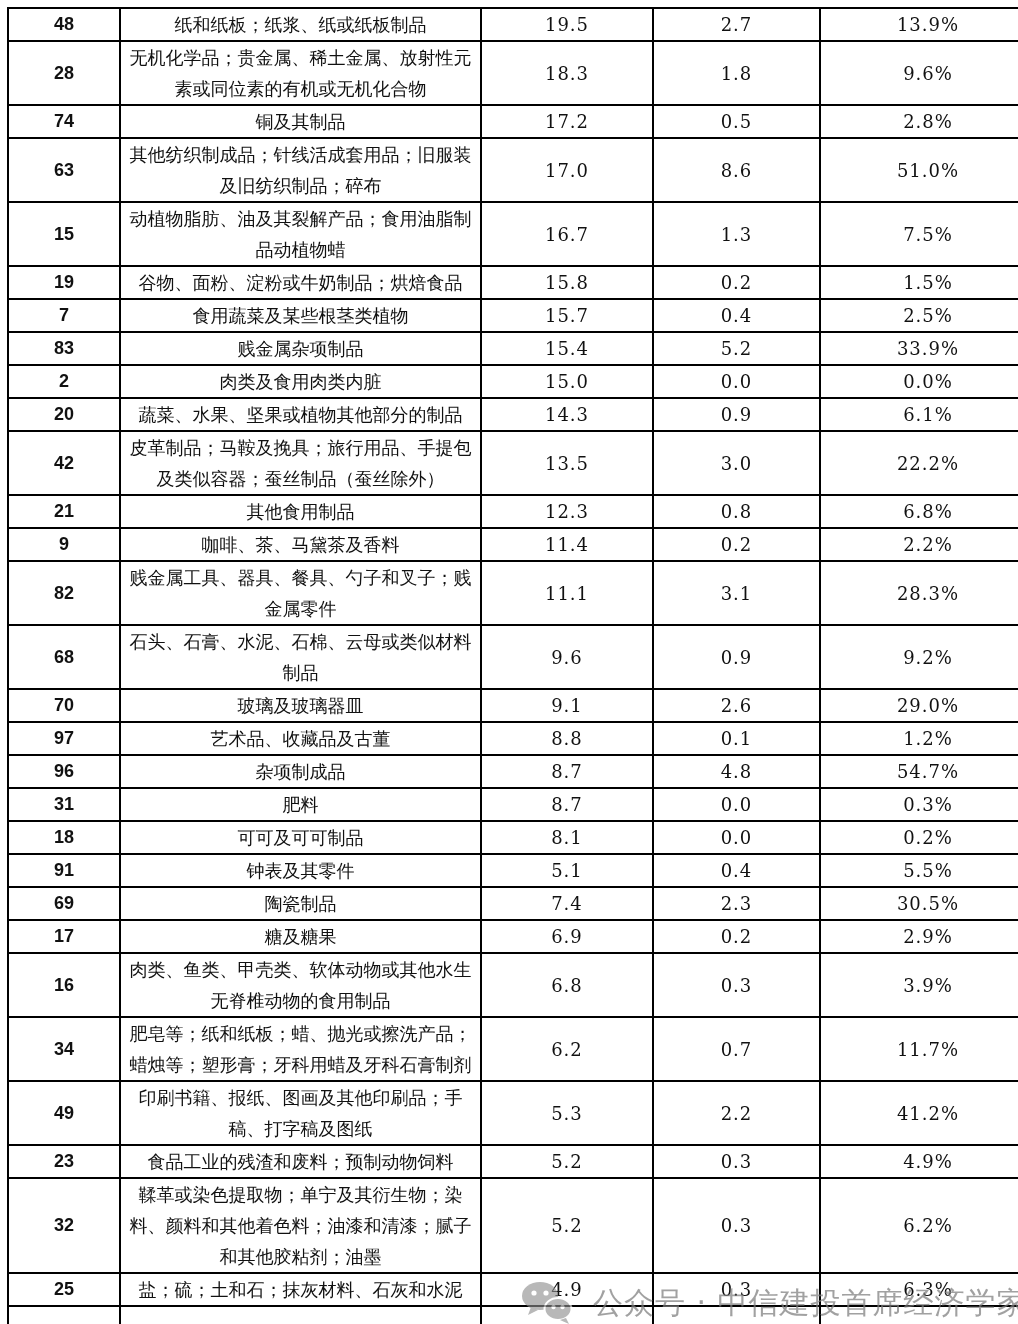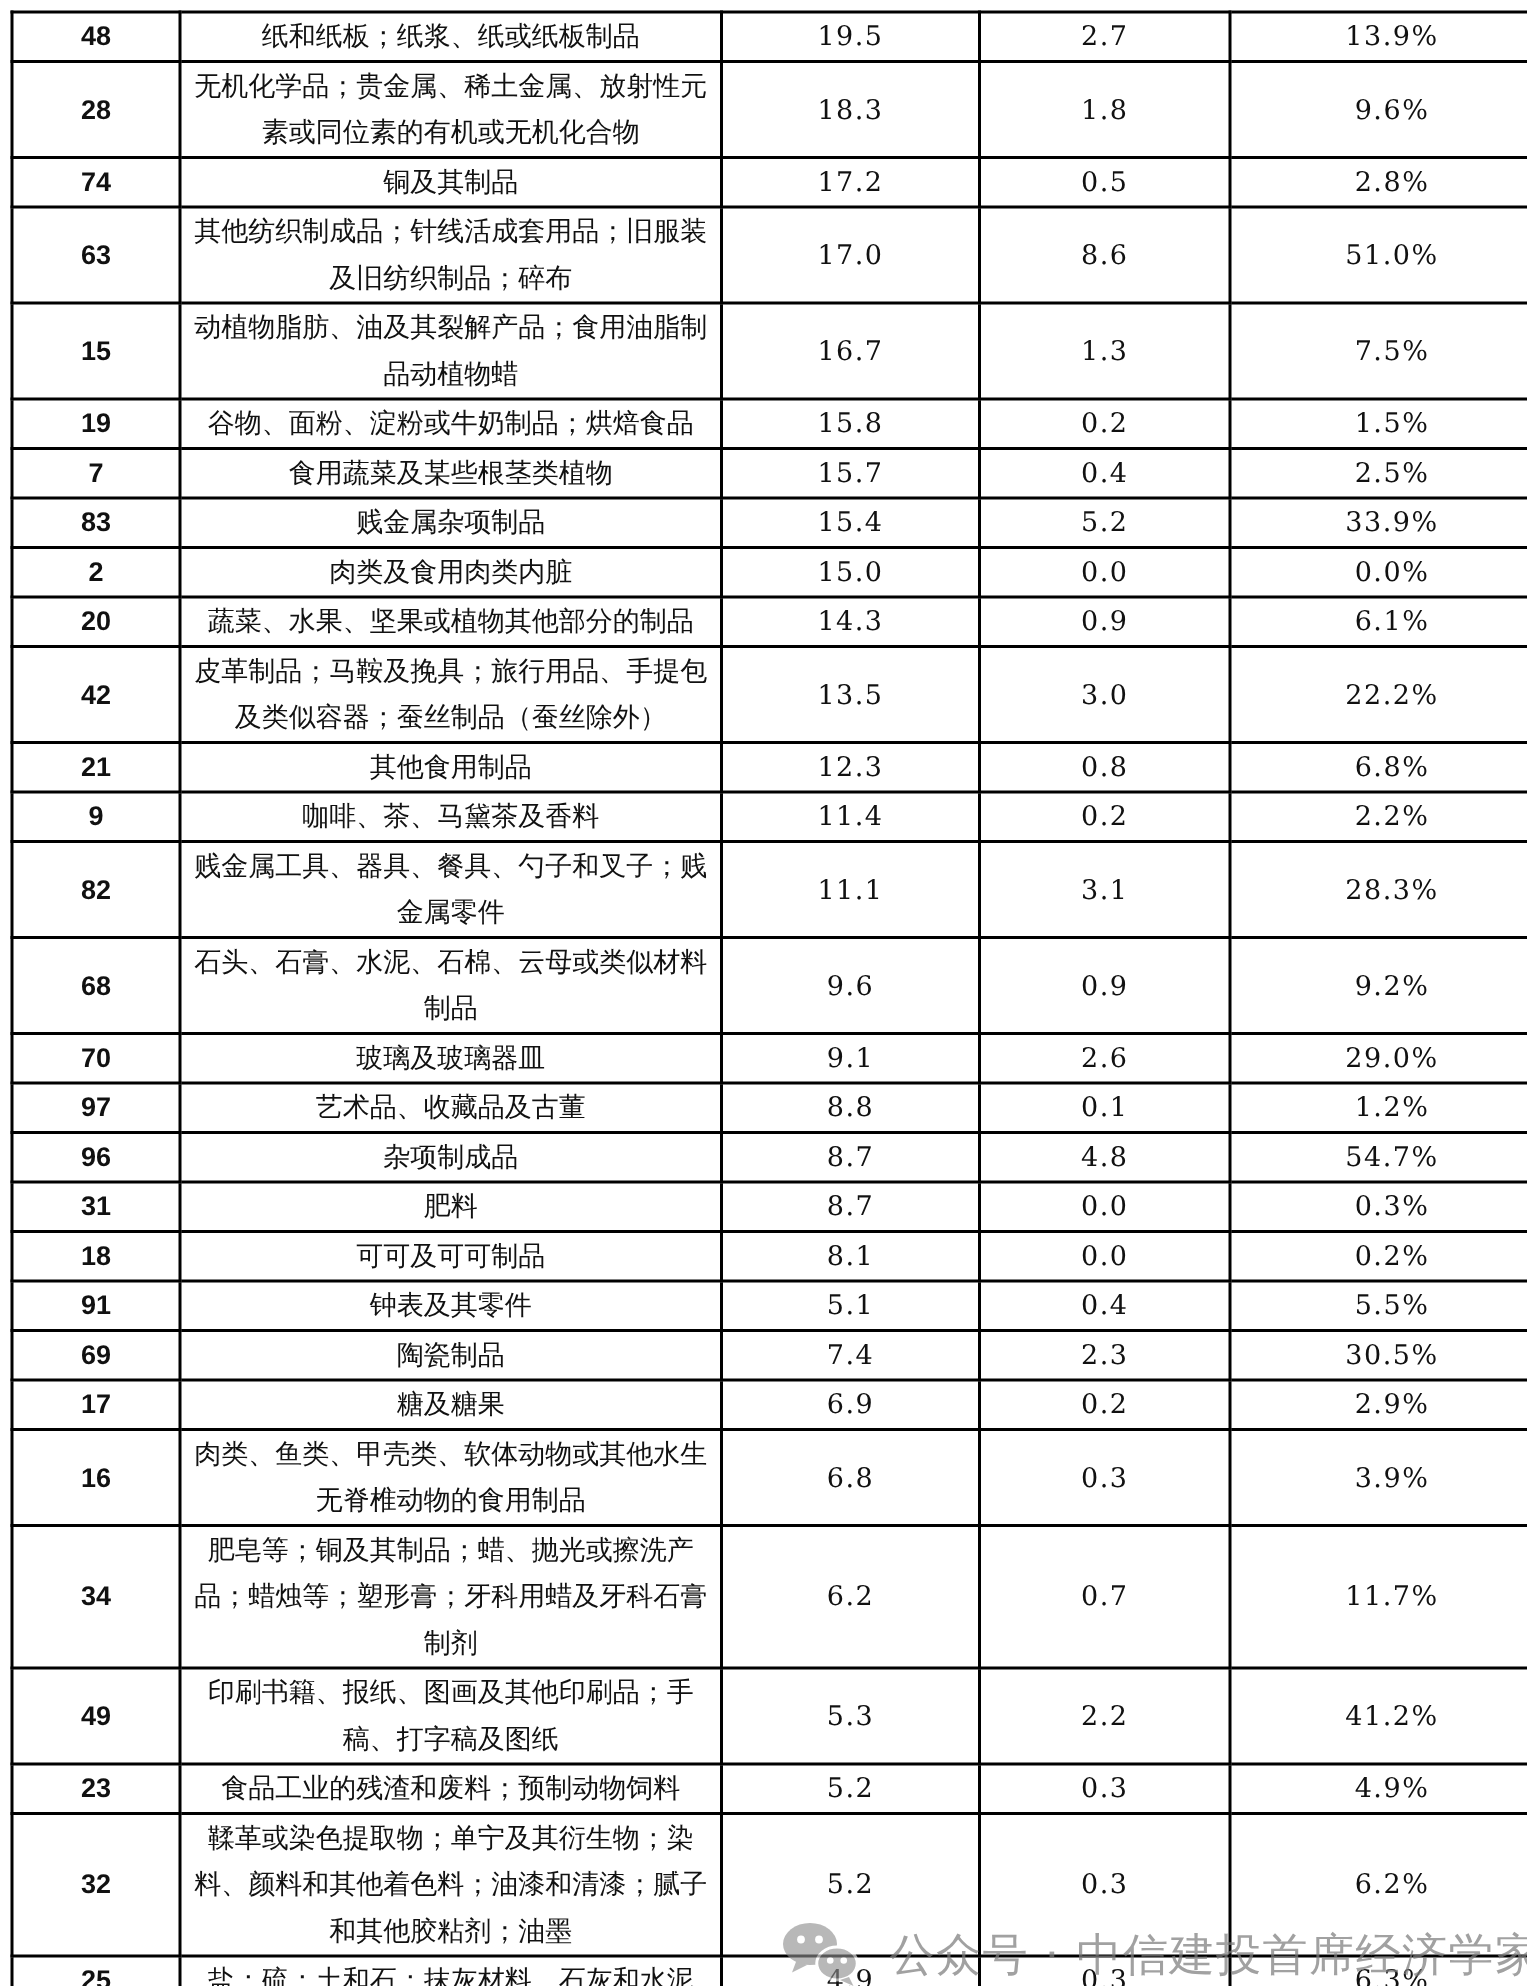--- a/index.html
+++ b/index.html
@@ -218,21 +218,21 @@
         </tr>
         <tr class="h2">
           <td class="c-code">16</td>
           <td class="c-name">肉类、鱼类、甲壳类、软体动物或其他水生无脊椎动物的食用制品</td>
           <td class="c-v1 num">6.8</td>
           <td class="c-v2 num">0.3</td>
           <td class="c-v3 num">3.9%</td>
         </tr>
         <tr class="h2">
           <td class="c-code">34</td>
-          <td class="c-name">肥皂等；铜及其制品；蜡、抛光或擦洗产品；蜡烛等；塑形膏；牙科用蜡及牙科石膏制剂</td>
+          <td class="c-name">肥皂等；纸和纸板；蜡、抛光或擦洗产品；蜡烛等；塑形膏；牙科用蜡及牙科石膏制剂</td>
           <td class="c-v1 num">6.2</td>
           <td class="c-v2 num">0.7</td>
           <td class="c-v3 num">11.7%</td>
         </tr>
         <tr class="h2">
           <td class="c-code">49</td>
           <td class="c-name">印刷书籍、报纸、图画及其他印刷品；手稿、打字稿及图纸</td>
           <td class="c-v1 num">5.3</td>
           <td class="c-v2 num">2.2</td>
           <td class="c-v3 num">41.2%</td>

